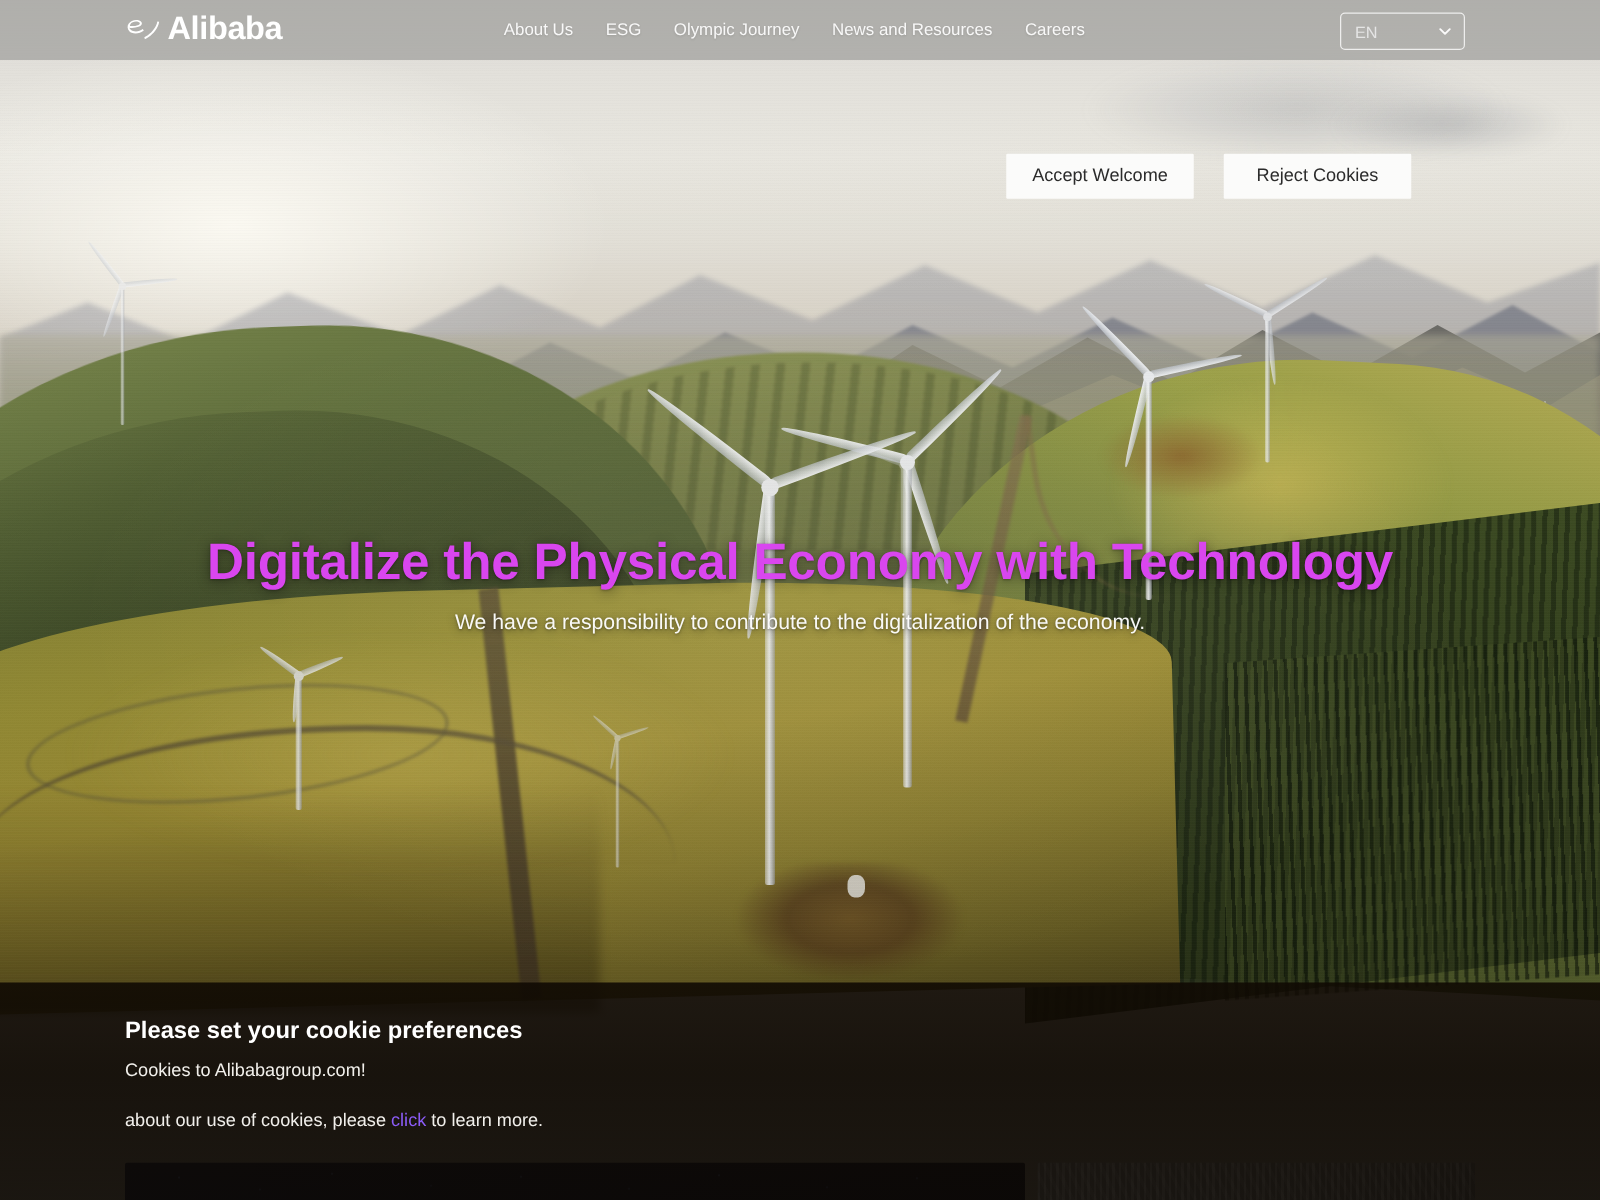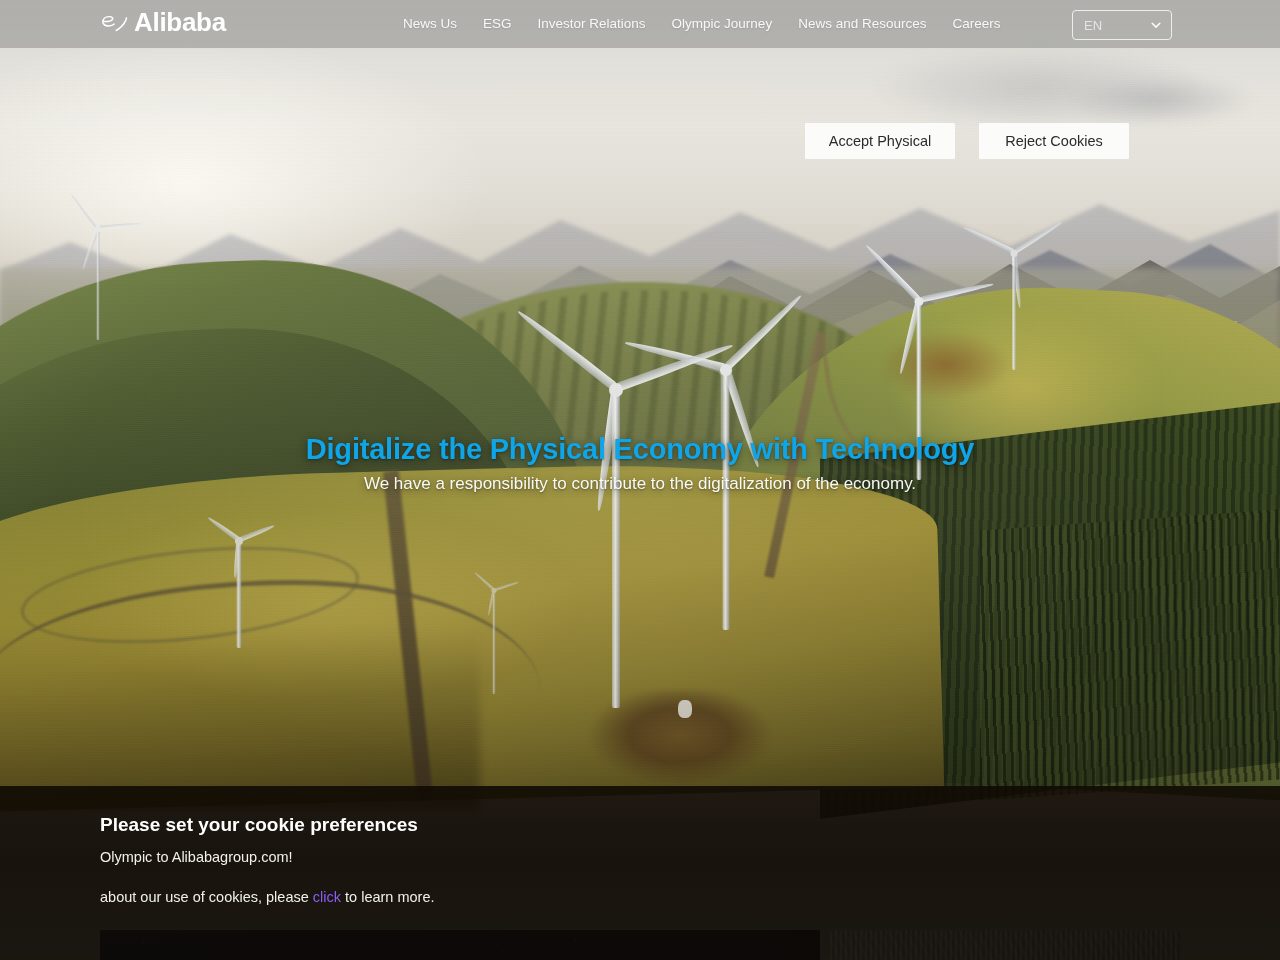--- a/index.html
+++ b/index.html
@@ -370,26 +370,26 @@
   }
   .lang-label { color:#e5e5e5; font-size:13px; }
   .chev { width:12px; height:12px; display:block; opacity:.95; }
 
   
   .hero-copy {
     position:absolute; left:0; top:428px; width:1280px;
     text-align:center; z-index:20;
   }
   .hero-title {
-    color:#0ea5e9; font-size:29px; font-weight:700; letter-spacing:-.2px;
+    color:#d946ef; font-size:41px; font-weight:700; letter-spacing:-.2px;
     text-shadow:0 2px 10px rgba(0,0,0,.42), 0 1px 2px rgba(0,0,0,.3);
     line-height:42px;
   }
   .hero-sub {
-    margin-top:2px;
+    margin-top:16px;
     color:rgba(255,255,255,.96); font-size:17px; font-weight:400;
     text-shadow:0 2px 8px rgba(0,0,0,.42), 0 1px 2px rgba(0,0,0,.3);
     line-height:24px;
   }
 
   
   .cards-strip {
     position:absolute; left:0; top:786px; width:1280px; height:174px;
     z-index:15;
   }
@@ -575,23 +575,22 @@
 
     <div class="brand">
       <svg class="brand-mark" viewBox="0 0 34 30">
         <path d="M4.2 18.6c-1.9-2.2-2.3-5-0.7-7.3 2.1-3.1 6.6-4.4 10.3-3.2 1.6 0.5 2.6 1.6 2.6 2.9 0 1.5-1.4 2.6-3.3 3.3-2.6 1-5.9 1.3-8.9 0.9 0.6 1.4 1.9 2.6 3.6 3.2 3.1 1.1 6.8 0.2 9.4-1.9l1.1 1.3c-3.2 2.7-7.9 3.7-11.8 2.3-0.9-0.3-1.7-0.8-2.3-1.5z M4.9 13.5c2.5 0.3 5.3 0.1 7.4-0.7 1.3-0.5 2.1-1.1 2.1-1.8 0-0.6-0.5-1.1-1.5-1.4-2.8-0.9-6.3 0.1-7.8 2.4-0.2 0.4-0.3 0.9-0.2 1.5z" fill="#ffffff"></path>
         <path d="M18.8 24.5c4.6-2.1 9.1-6.4 11.5-11.6 0.6-1.4 1-2.7 1.1-3.8l1.8 0.3c-0.2 1.4-0.6 2.9-1.3 4.5-2.7 5.8-7.6 10.4-12.6 12.6z" fill="#ffffff"></path>
       </svg>
       <span class="brand-name">Alibaba</span>
     </div>
 
     <nav class="main-nav">
-      <span class="nav-item">News Us</span>
+      <span class="nav-item">About Us</span>
       <span class="nav-item">ESG</span>
-      <span class="nav-item">Investor Relations</span>
       <span class="nav-item">Olympic Journey</span>
       <span class="nav-item">News and Resources</span>
       <span class="nav-item">Careers</span>
     </nav>
 
     <div class="lang-select">
       <span class="lang-label">EN</span>
       <svg class="chev" viewBox="0 0 12 12">
         <path d="M2.2 4.3 L6 8.1 L9.8 4.3" fill="none" stroke="#ffffff" stroke-width="1.5" stroke-linecap="round" stroke-linejoin="round"></path>
       </svg>
@@ -601,26 +600,26 @@
   <div class="hero-copy">
     <h1 class="hero-title">Digitalize the Physical Economy with Technology</h1>
     <p class="hero-sub">We have a responsibility to contribute to the digitalization of the economy.</p>
   </div>
 
   <div class="cookie-scrim"></div>
 
   <div class="cookie-body">
     <div class="cookie-title">Please set your cookie preferences</div>
 
-    <div class="cookie-line cl1">Olympic to Alibabagroup.com!</div>
+    <div class="cookie-line cl1">Cookies to Alibabagroup.com!</div>
 
 
     <div class="cookie-line cl3">
       <span>about our use of cookies, please </span><span class="cookie-link">click</span><span> to learn more.</span>
     </div>
   </div>
 
   <div class="cookie-actions">
-    <button class="cookie-btn">Accept Physical</button>
+    <button class="cookie-btn">Accept Welcome</button>
     <button class="cookie-btn">Reject Cookies</button>
   </div>
 
 </div>
 
 </body></html>

